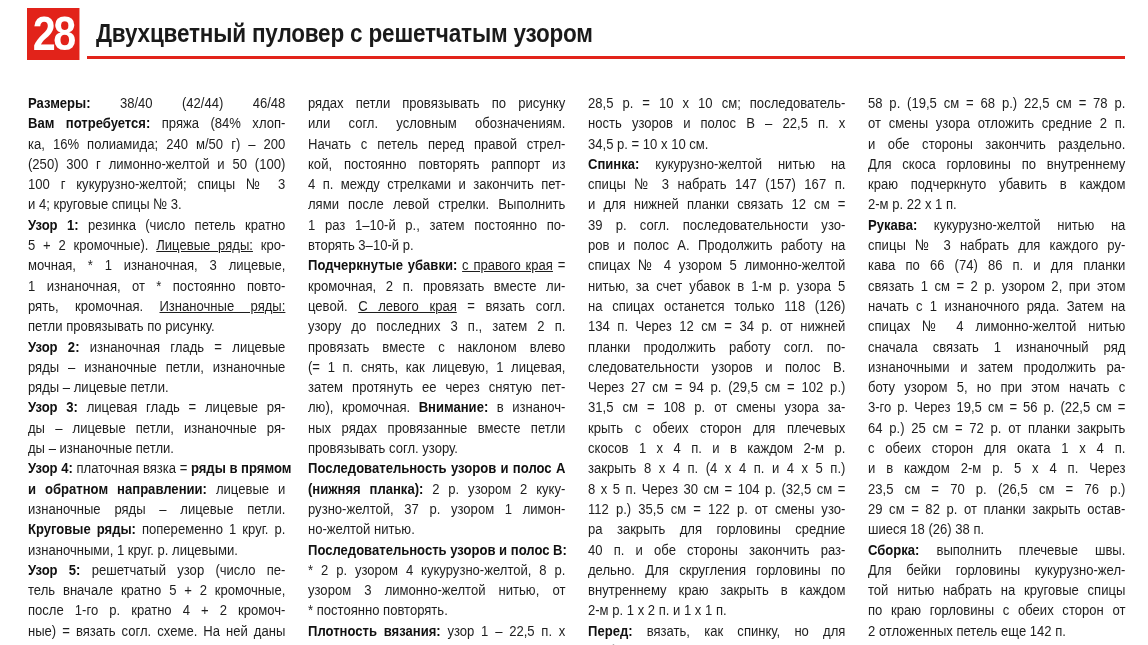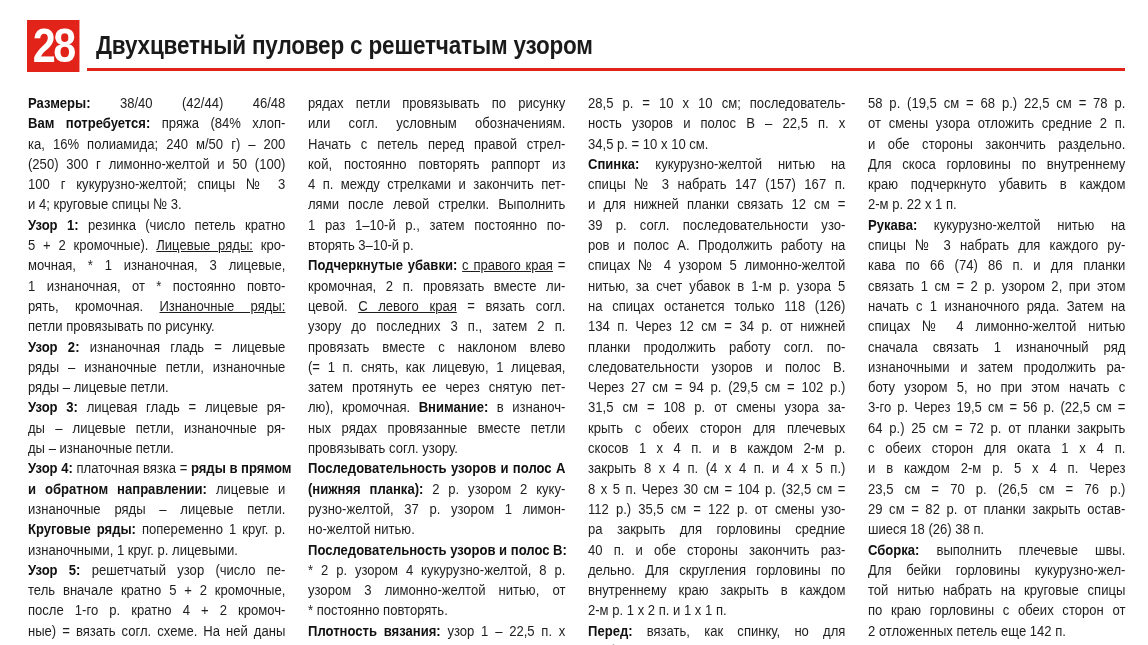--- a/index.html
+++ b/index.html
@@ -1,18 +1,18 @@
 <!DOCTYPE html>
 <html><head>
 <meta charset="utf-8">
 <style>
   html,body{margin:0;padding:0;background:#ffffff;}
   body{width:1148px;height:645px;overflow:hidden;position:relative;
        font-family:"Liberation Sans","DejaVu Sans",sans-serif;color:#1e1e1e;}
-  .header{position:absolute;left:27px;top:20px;width:1098px;height:52px;}
+  .header{position:absolute;left:27px;top:8px;width:1098px;height:52px;}
   .num-box{position:absolute;left:0;top:0;width:61px;height:52px;background:#e2231a;
            color:#fff;font-weight:bold;font-size:48px;line-height:52px;text-align:center;
            letter-spacing:-3px;transform:scaleX(0.86);transform-origin:left center;}
   .rule{position:absolute;left:60px;right:0;top:48px;height:3px;background:#e2231a;}
   .title{position:absolute;left:69px;top:10px;font-weight:bold;font-size:25px;
          line-height:30px;color:#1a1a1a;white-space:nowrap;letter-spacing:-0.2px;
          transform:scaleX(0.9);transform-origin:left center;}
   .col{position:absolute;top:93px;width:258px;font-size:15.2px;line-height:20.3px;
        text-align:justify;hyphens:manual;}
   .c1{left:28px;} .c2{left:308px;} .c3{left:588px;} .c4{left:868px;}

